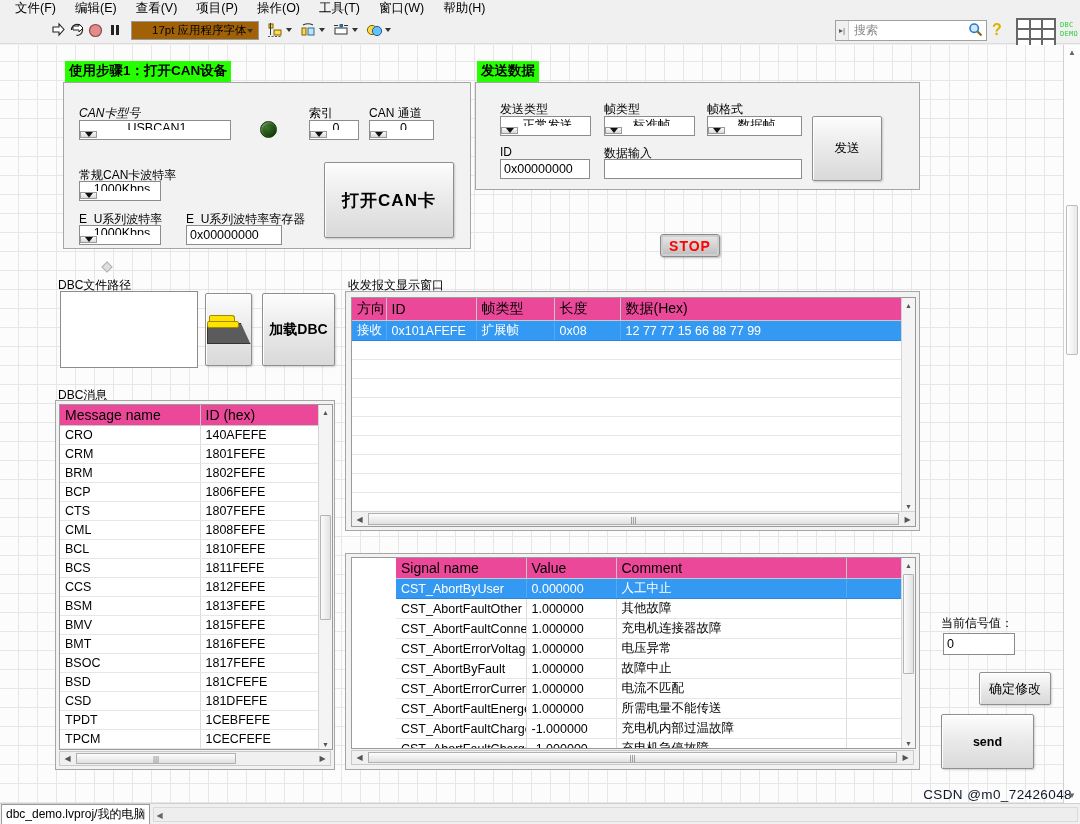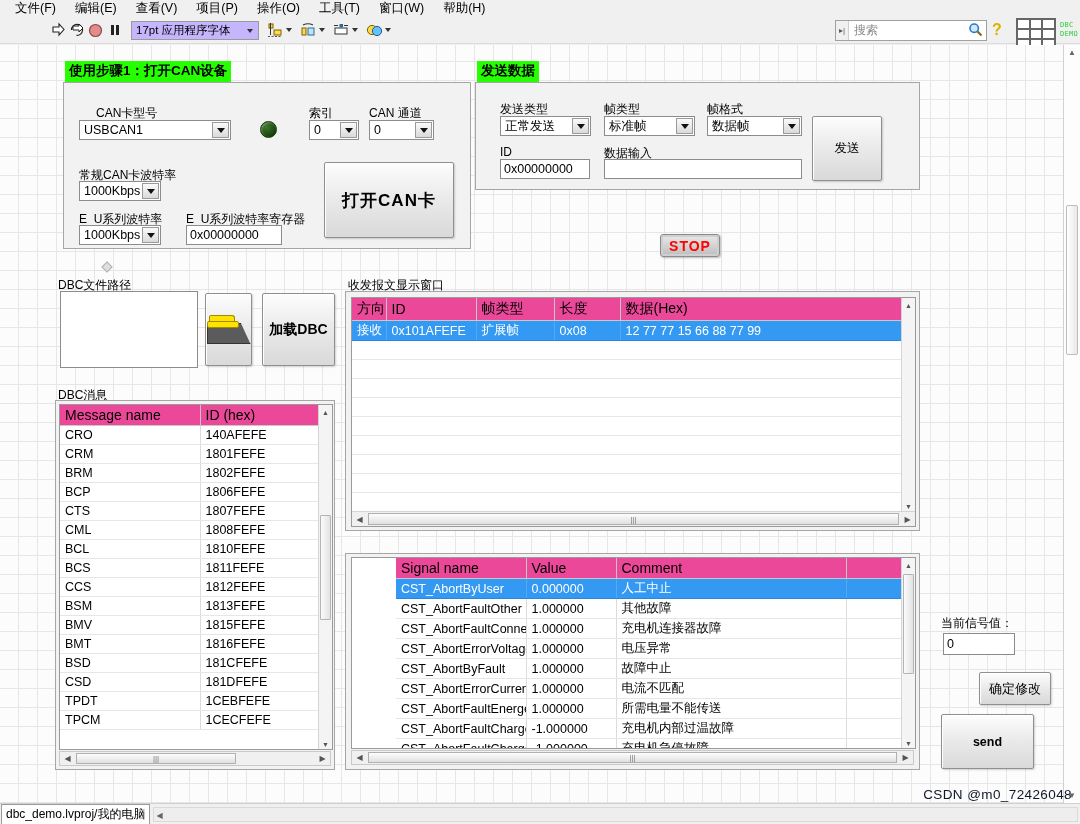--- a/index.html
+++ b/index.html
@@ -20,23 +20,23 @@
   #menubar .mi { padding:0 10px 0 9px; white-space:nowrap; cursor:default; }
 
   
   #toolbar {
     height:27px; background:#f0f0f0; position:relative;
     display:flex; align-items:center; border-bottom:1px solid #dcdcdc;
   }
   .tb-ico { width:19px; height:19px; position:relative; cursor:pointer;
             display:flex; align-items:center; justify-content:center; }
   .fontbox {
-    height:19px; width:128px; background:#c4b5fd; border:1px solid #9a9a9a;
+    height:19px; width:128px; background:#a16207; border:1px solid #9a9a9a;
     margin-left:7px; display:flex; align-items:center; font-size:11.5px;
-    padding-left:4px; position:relative; cursor:pointer;
+    padding-left:20px; position:relative; cursor:pointer;
   }
   .fontbox .arrow { position:absolute; right:5px; top:7px;
     border-left:3.5px solid transparent; border-right:3.5px solid transparent;
     border-top:4px solid #333; }
   .combo-ico { display:flex; align-items:center; margin-left:8px; cursor:pointer; }
   .combo-ico .arrow { margin-left:2px;
     border-left:3.5px solid transparent; border-right:3.5px solid transparent;
     border-top:4px solid #333; }
 
   #searchwrap {
@@ -83,21 +83,21 @@
   .lbl { position:absolute; font-size:12px; white-space:nowrap; }
 
   
   .txtin {
     position:absolute; background:#fff; border:1px solid #8c8c8c;
     font-size:12.5px; padding:1px 3px; display:flex; align-items:center;
     overflow:hidden; white-space:nowrap;
   }
   .combo {
     position:absolute; background:#fff; border:1px solid #8c8c8c;
-    font-size:12.5px; display:flex; align-items:center; cursor:pointer;
+    font-size:12.5px; display:flex; align-items:center; cursor:pointer;flex-direction:column;
   }
   .combo .ctext { flex:1; padding-left:4px; overflow:hidden; white-space:nowrap; }
   .combo .cbtn {
     width:17px; align-self:stretch; margin:1px 1px 1px 0;
     background:linear-gradient(#fafafa,#dadada);
     border:1px solid #9a9a9a; display:flex; align-items:center; justify-content:center;
   }
   .combo .cbtn i {
     border-left:4px solid transparent; border-right:4px solid transparent;
     border-top:5px solid #111; display:block;
@@ -319,21 +319,21 @@
     <div>DBC</div>
     <div>DEMO</div>
   </div>
 </div>
 
 <div id="canvas">
 
   <div class="grp-title" style="left:65px; top:16px;">使用步骤1：打开CAN设备</div>
   <div class="groupbox" style="left:63px; top:37px; width:408px; height:167px;"></div>
 
-  <div class="lbl" style="left:96px; top:60px;">CAN卡型号</div>
+  <div class="lbl" style="left:79px; top:60px;font-style:italic;">CAN卡型号</div>
   <div class="combo" style="left:79px; top:75px; width:152px; height:20px;">
     <span class="ctext">USBCAN1</span>
     <span class="cbtn">
         <i></i>
       </span>
   </div>
 
   <div class="led" style="left:260px; top:76px;"></div>
 
   <div class="lbl" style="left:309px; top:60px;">索引</div>
@@ -549,20 +549,24 @@
             </tr>
             <tr>
               <td>BMV</td>
               <td>1815FEFE</td>
             </tr>
             <tr>
               <td>BMT</td>
               <td>1816FEFE</td>
             </tr>
             <tr>
+              <td>BSOC</td>
+              <td>1817FEFE</td>
+            </tr>
+            <tr>
               <td>BSD</td>
               <td>181CFEFE</td>
             </tr>
             <tr>
               <td>CSD</td>
               <td>181DFEFE</td>
             </tr>
             <tr>
               <td>TPDT</td>
               <td>1CEBFEFE</td>

